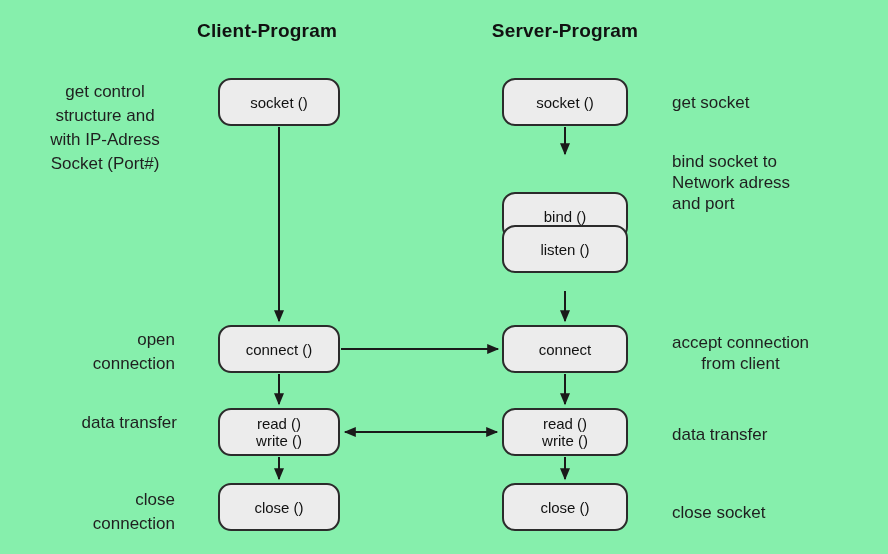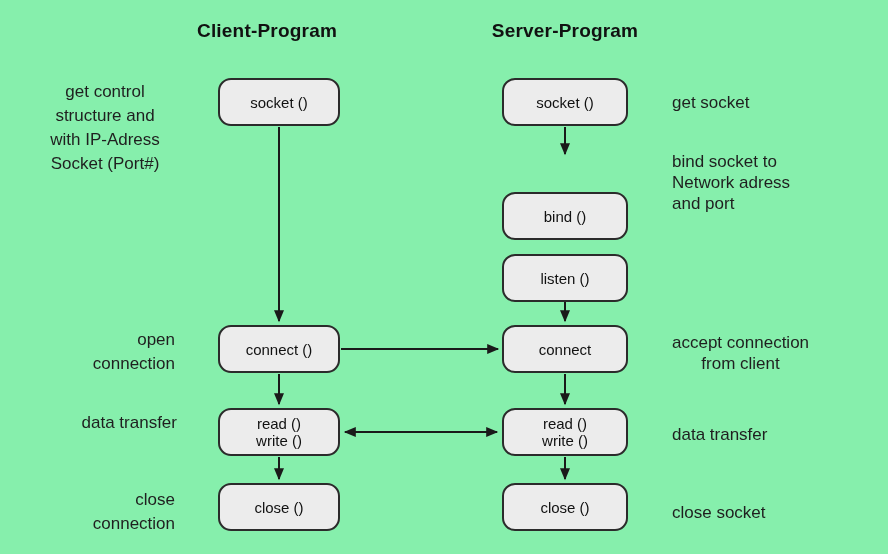--- a/index.html
+++ b/index.html
@@ -43,21 +43,21 @@
     text-align: center;
     font-size: 15px;
     line-height: 17px;
     white-space: pre-line;
     color: #111111;
   }
   .col-client { left: 218px; width: 122px; }
   .col-server { left: 502px; width: 126px; }
   .row-1 { top: 78px; }
   .row-2 { top: 158px; margin-top: 34px; }
-  .row-3 { top: 254px; border-radius: 13px; }
+  .row-3 { top: 225px; border-radius: 13px; }
   .row-4 { top: 325px; }
   .row-5 { top: 408px; }
   .row-6 { top: 483px; }
 
   .ann {
     position: absolute;
     font-size: 17px;
     white-space: pre-line;
     color: #1f1f1f;
   }

